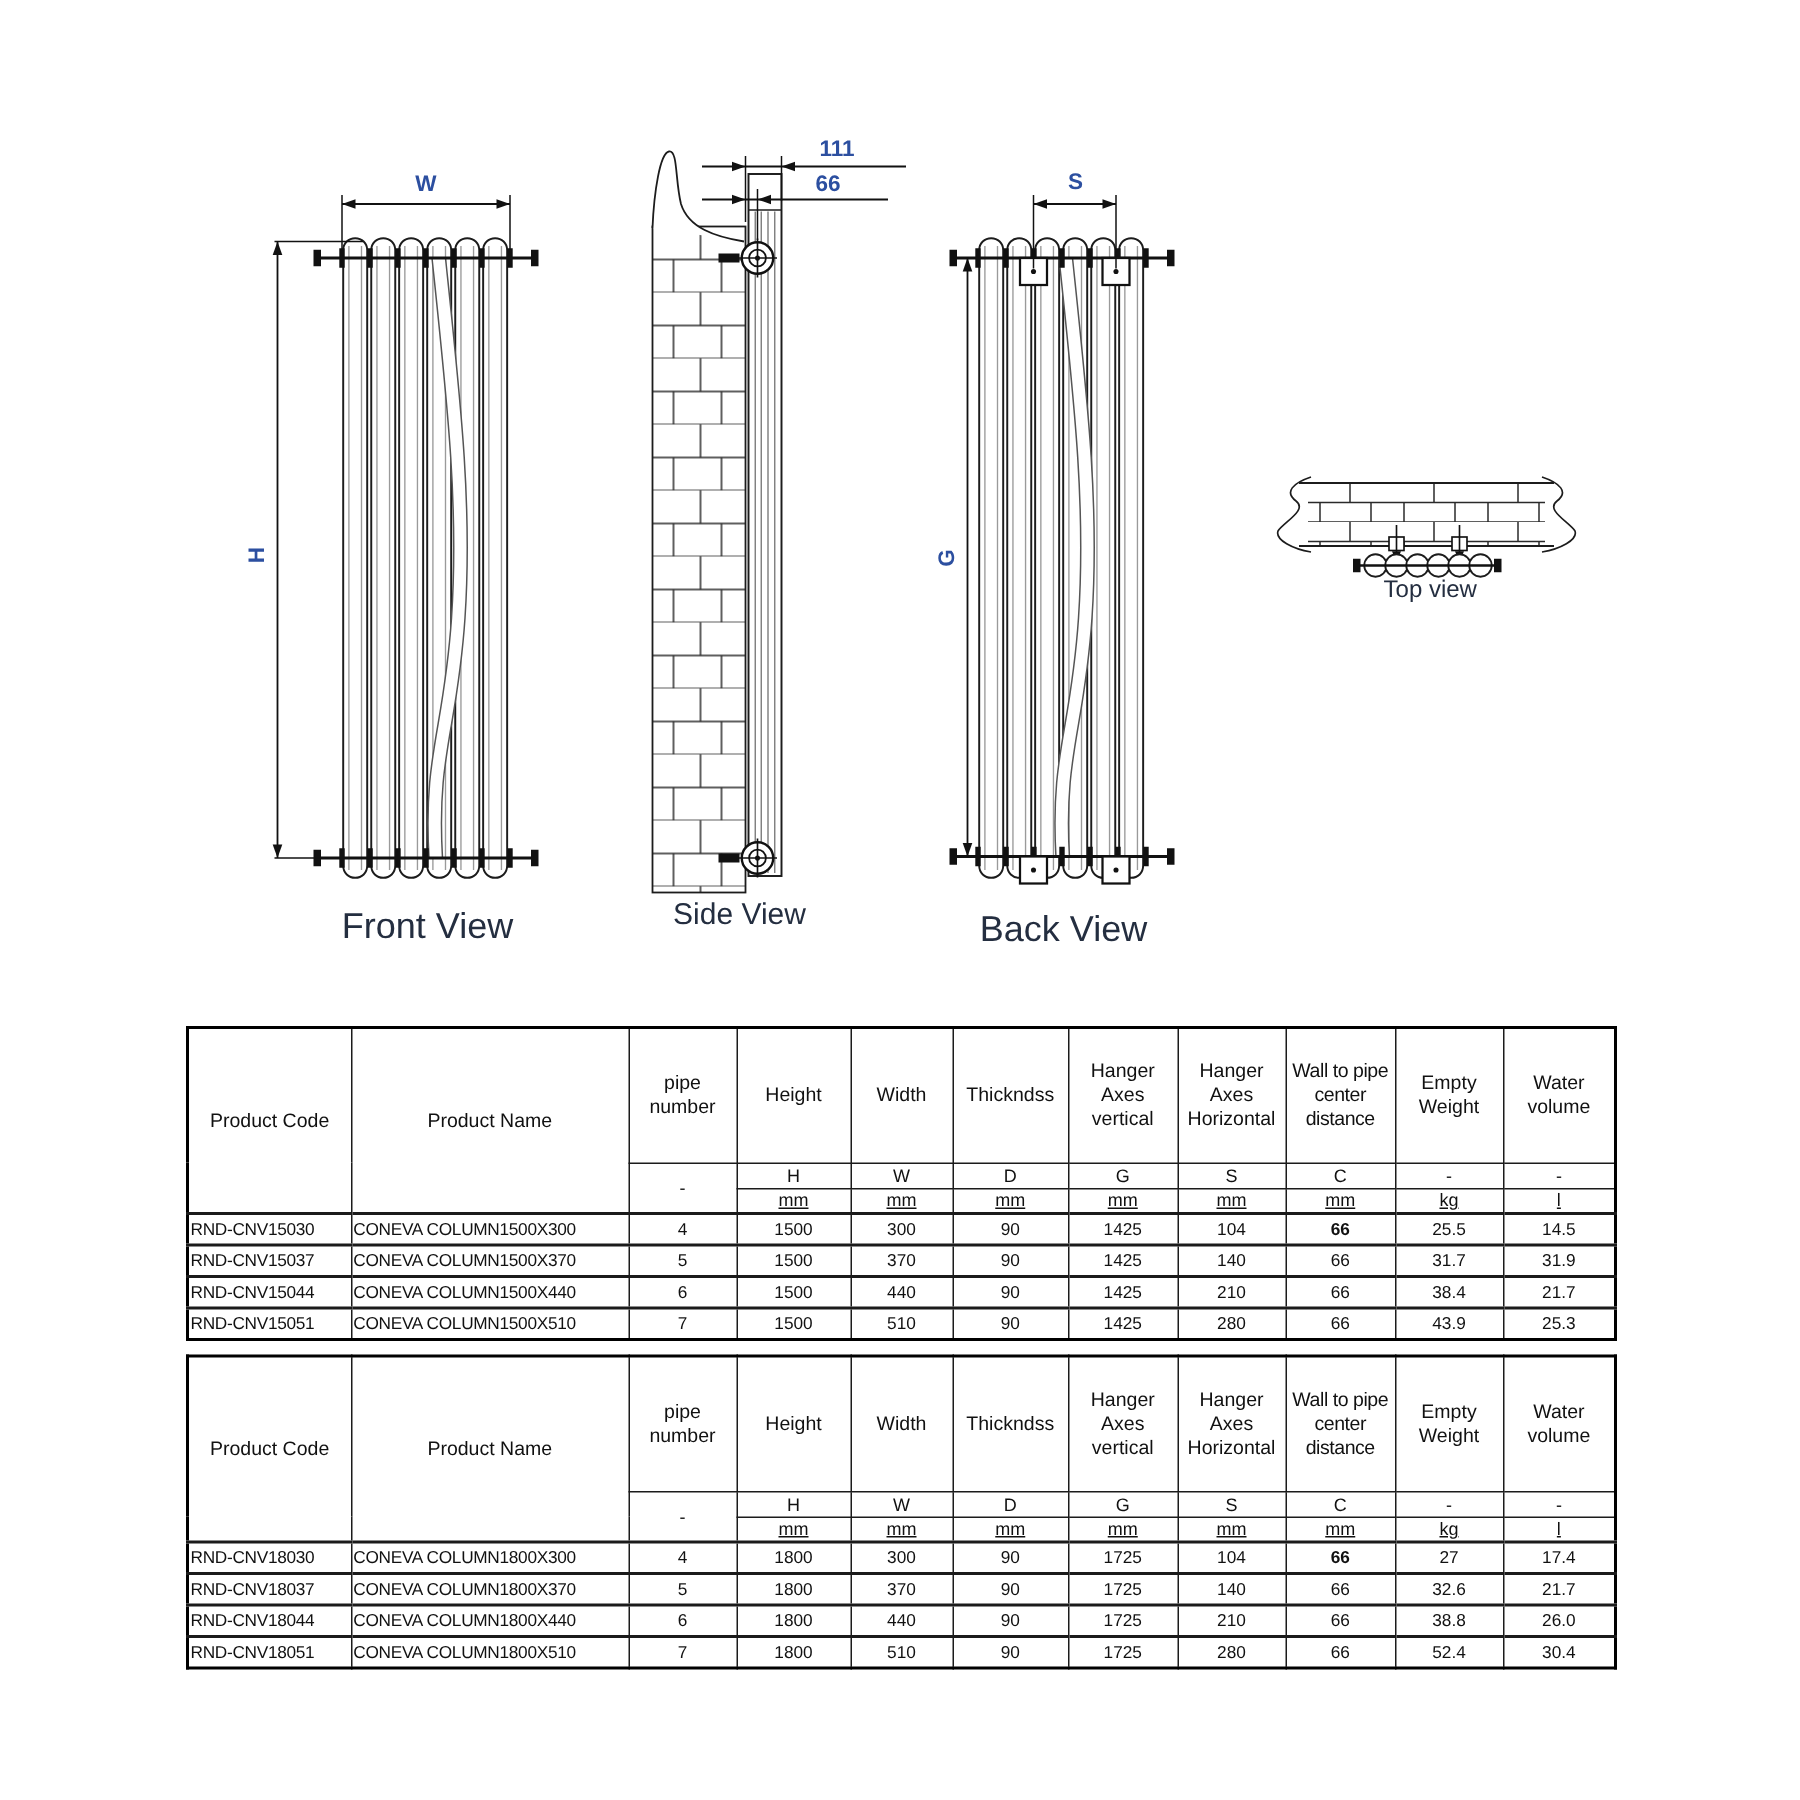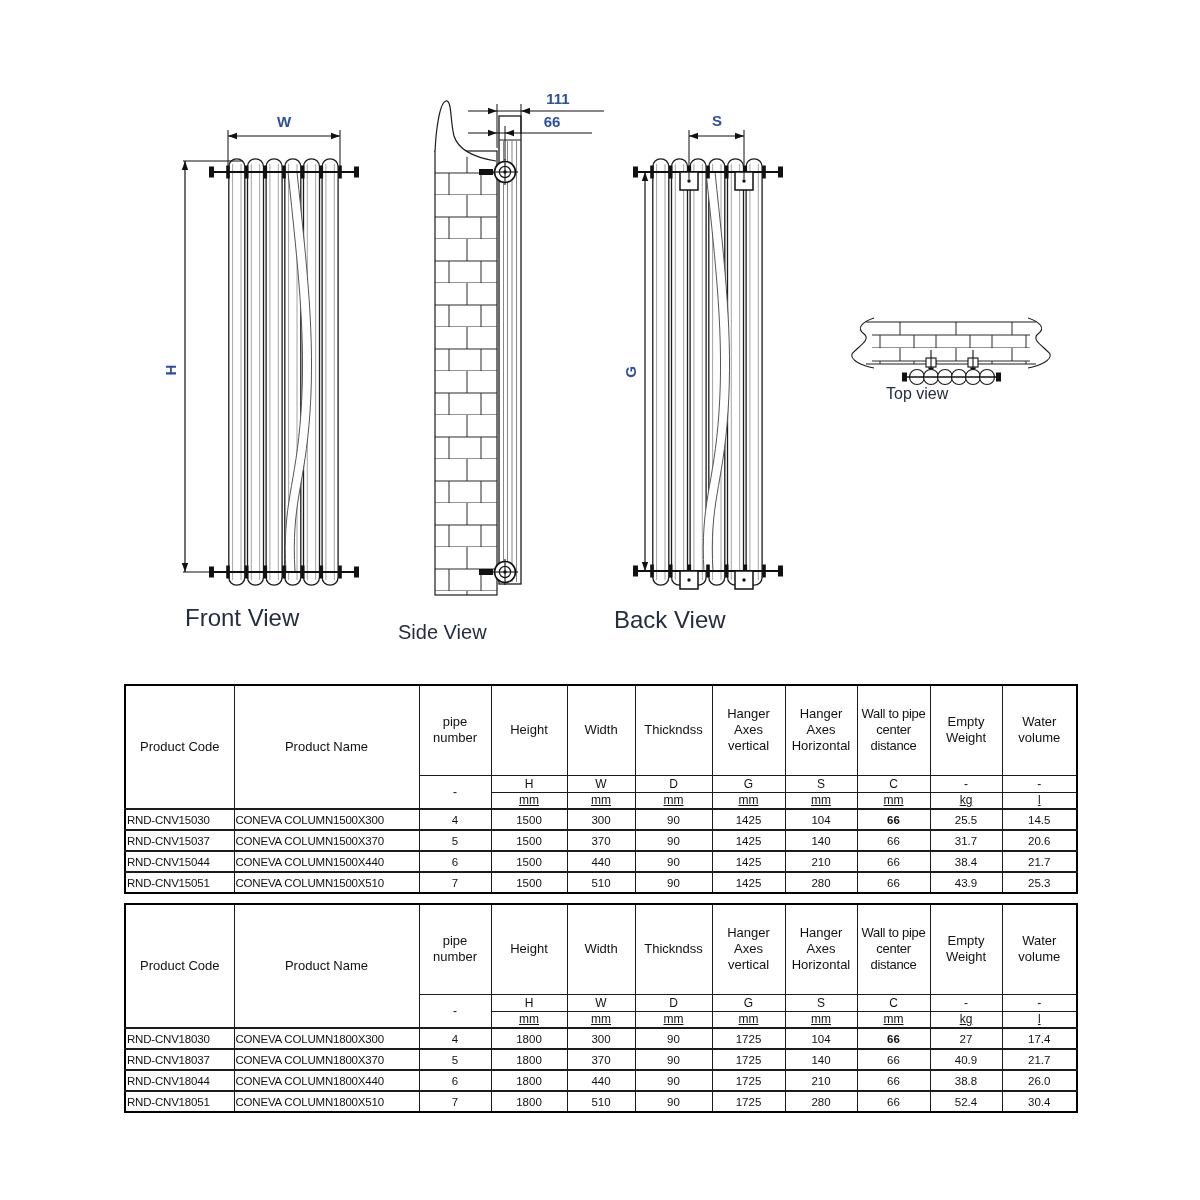--- a/index.html
+++ b/index.html
@@ -1,22 +1,22 @@
 <!DOCTYPE html>
 <html><head>
 <meta charset="utf-8">
 <style>
   html,body{margin:0;padding:0;background:#fff;}
   .page{position:relative;width:1200px;height:1200px;background:#fff;overflow:hidden;
         font-family:"Liberation Sans",sans-serif;color:#111;}
   .drawings{position:absolute;left:0;top:0;width:1200px;height:675px;}
   .drawings svg{position:absolute;left:0;top:0;}
-  .viewlabel{position:absolute;color:#242e40;}
+  .viewlabel{position:absolute;text-align:center;color:#242e40;}
   .lbl-front{left:185px;top:604px;width:200px;font-size:24px;}
-  .lbl-side{left:398px;top:621px;width:190px;font-size:20px;}
+  .lbl-side{left:398px;top:599px;width:190px;font-size:20px;}
   .lbl-back{left:614px;top:606px;width:190px;font-size:24px;}
   .lbl-top{left:886px;top:385px;width:135px;font-size:16px;}
   .dimtxt{fill:#2c4fa0;font-size:15px;font-weight:bold;font-family:"Liberation Sans",sans-serif;}
   .spec-table{position:absolute;left:124px;border-collapse:collapse;table-layout:fixed;
               background:#fff;border:2px solid #000;}
   .t1{top:684px;} .t2{top:903px;}
   .spec-table td{border:1px solid #1b1b1b;text-align:center;vertical-align:middle;
                  padding:0;overflow:hidden;}
   tr.h-main{height:90px;} tr.h-main td{font-size:13px;line-height:1.25;}
   tr.h-sym{height:17px;}  tr.h-sym td{font-size:12px;}
@@ -273,21 +273,21 @@
       <td class="code">RND-CNV15037</td>
       <td class="name">CONEVA COLUMN1500X370</td>
       <td>5</td>
       <td>1500</td>
       <td>370</td>
       <td>90</td>
       <td>1425</td>
       <td>140</td>
       <td>66</td>
       <td>31.7</td>
-      <td>20.6</td>
+      <td>31.9</td>
     </tr>
     <tr class="data">
       <td class="code">RND-CNV15044</td>
       <td class="name">CONEVA COLUMN1500X440</td>
       <td>6</td>
       <td>1500</td>
       <td>440</td>
       <td>90</td>
       <td>1425</td>
       <td>210</td>
@@ -376,21 +376,21 @@
     <tr class="data">
       <td class="code">RND-CNV18037</td>
       <td class="name">CONEVA COLUMN1800X370</td>
       <td>5</td>
       <td>1800</td>
       <td>370</td>
       <td>90</td>
       <td>1725</td>
       <td>140</td>
       <td>66</td>
-      <td>40.9</td>
+      <td>32.6</td>
       <td>21.7</td>
     </tr>
     <tr class="data">
       <td class="code">RND-CNV18044</td>
       <td class="name">CONEVA COLUMN1800X440</td>
       <td>6</td>
       <td>1800</td>
       <td>440</td>
       <td>90</td>
       <td>1725</td>

